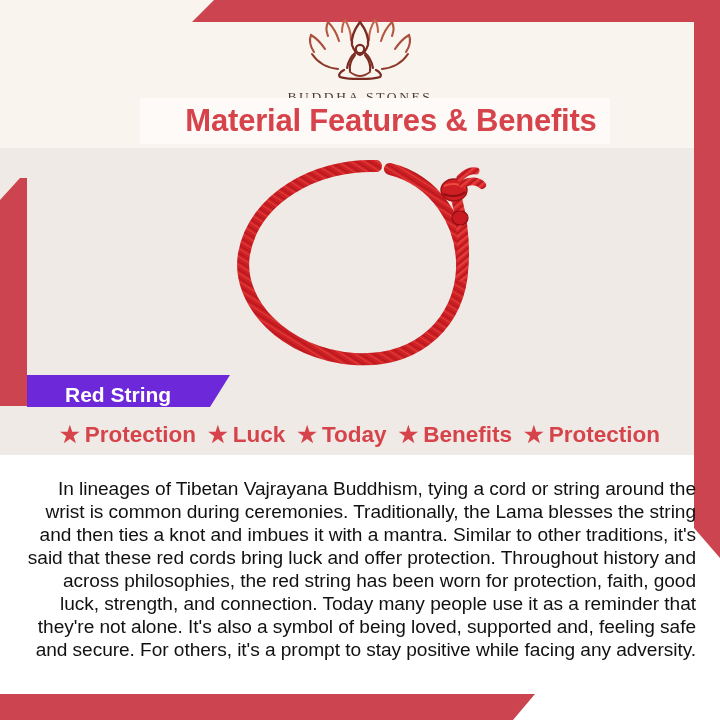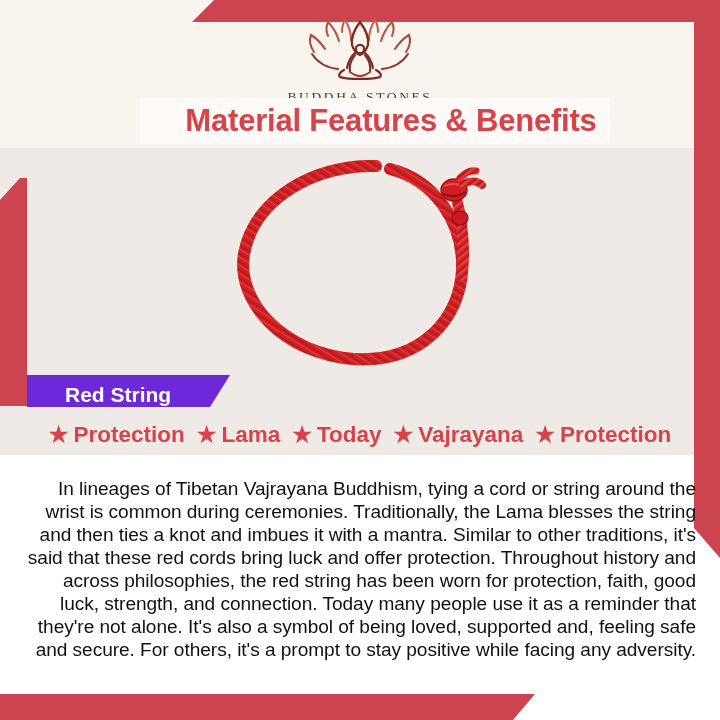--- a/index.html
+++ b/index.html
@@ -274,29 +274,29 @@
     <span class="label-text">Red String</span>
   </div>
 
   <div class="features-row">
     <span class="feature">
       <span class="star">★</span>
       <span>Protection</span>
     </span>
     <span class="feature">
       <span class="star">★</span>
-      <span>Lama</span>
+      <span>Luck</span>
     </span>
     <span class="feature">
       <span class="star">★</span>
       <span>Today</span>
     </span>
     <span class="feature">
       <span class="star">★</span>
-      <span>Vajrayana</span>
+      <span>Benefits</span>
     </span>
     <span class="feature">
       <span class="star">★</span>
       <span>Protection</span>
     </span>
   </div>
 
   <p class="body-text">In lineages of Tibetan Vajrayana Buddhism, tying a cord or string around the wrist is common during ceremonies. Traditionally, the Lama blesses the string and then ties a knot and imbues it with a mantra. Similar to other traditions, it's said that these red cords bring luck and offer protection. Throughout history and across philosophies, the red string has been worn for protection, faith, good luck, strength, and connection. Today many people use it as a reminder that they're not alone. It's also a symbol of being loved, supported and, feeling safe and secure. For others, it's a prompt to stay positive while facing any adversity.</p>
 
 </div>

